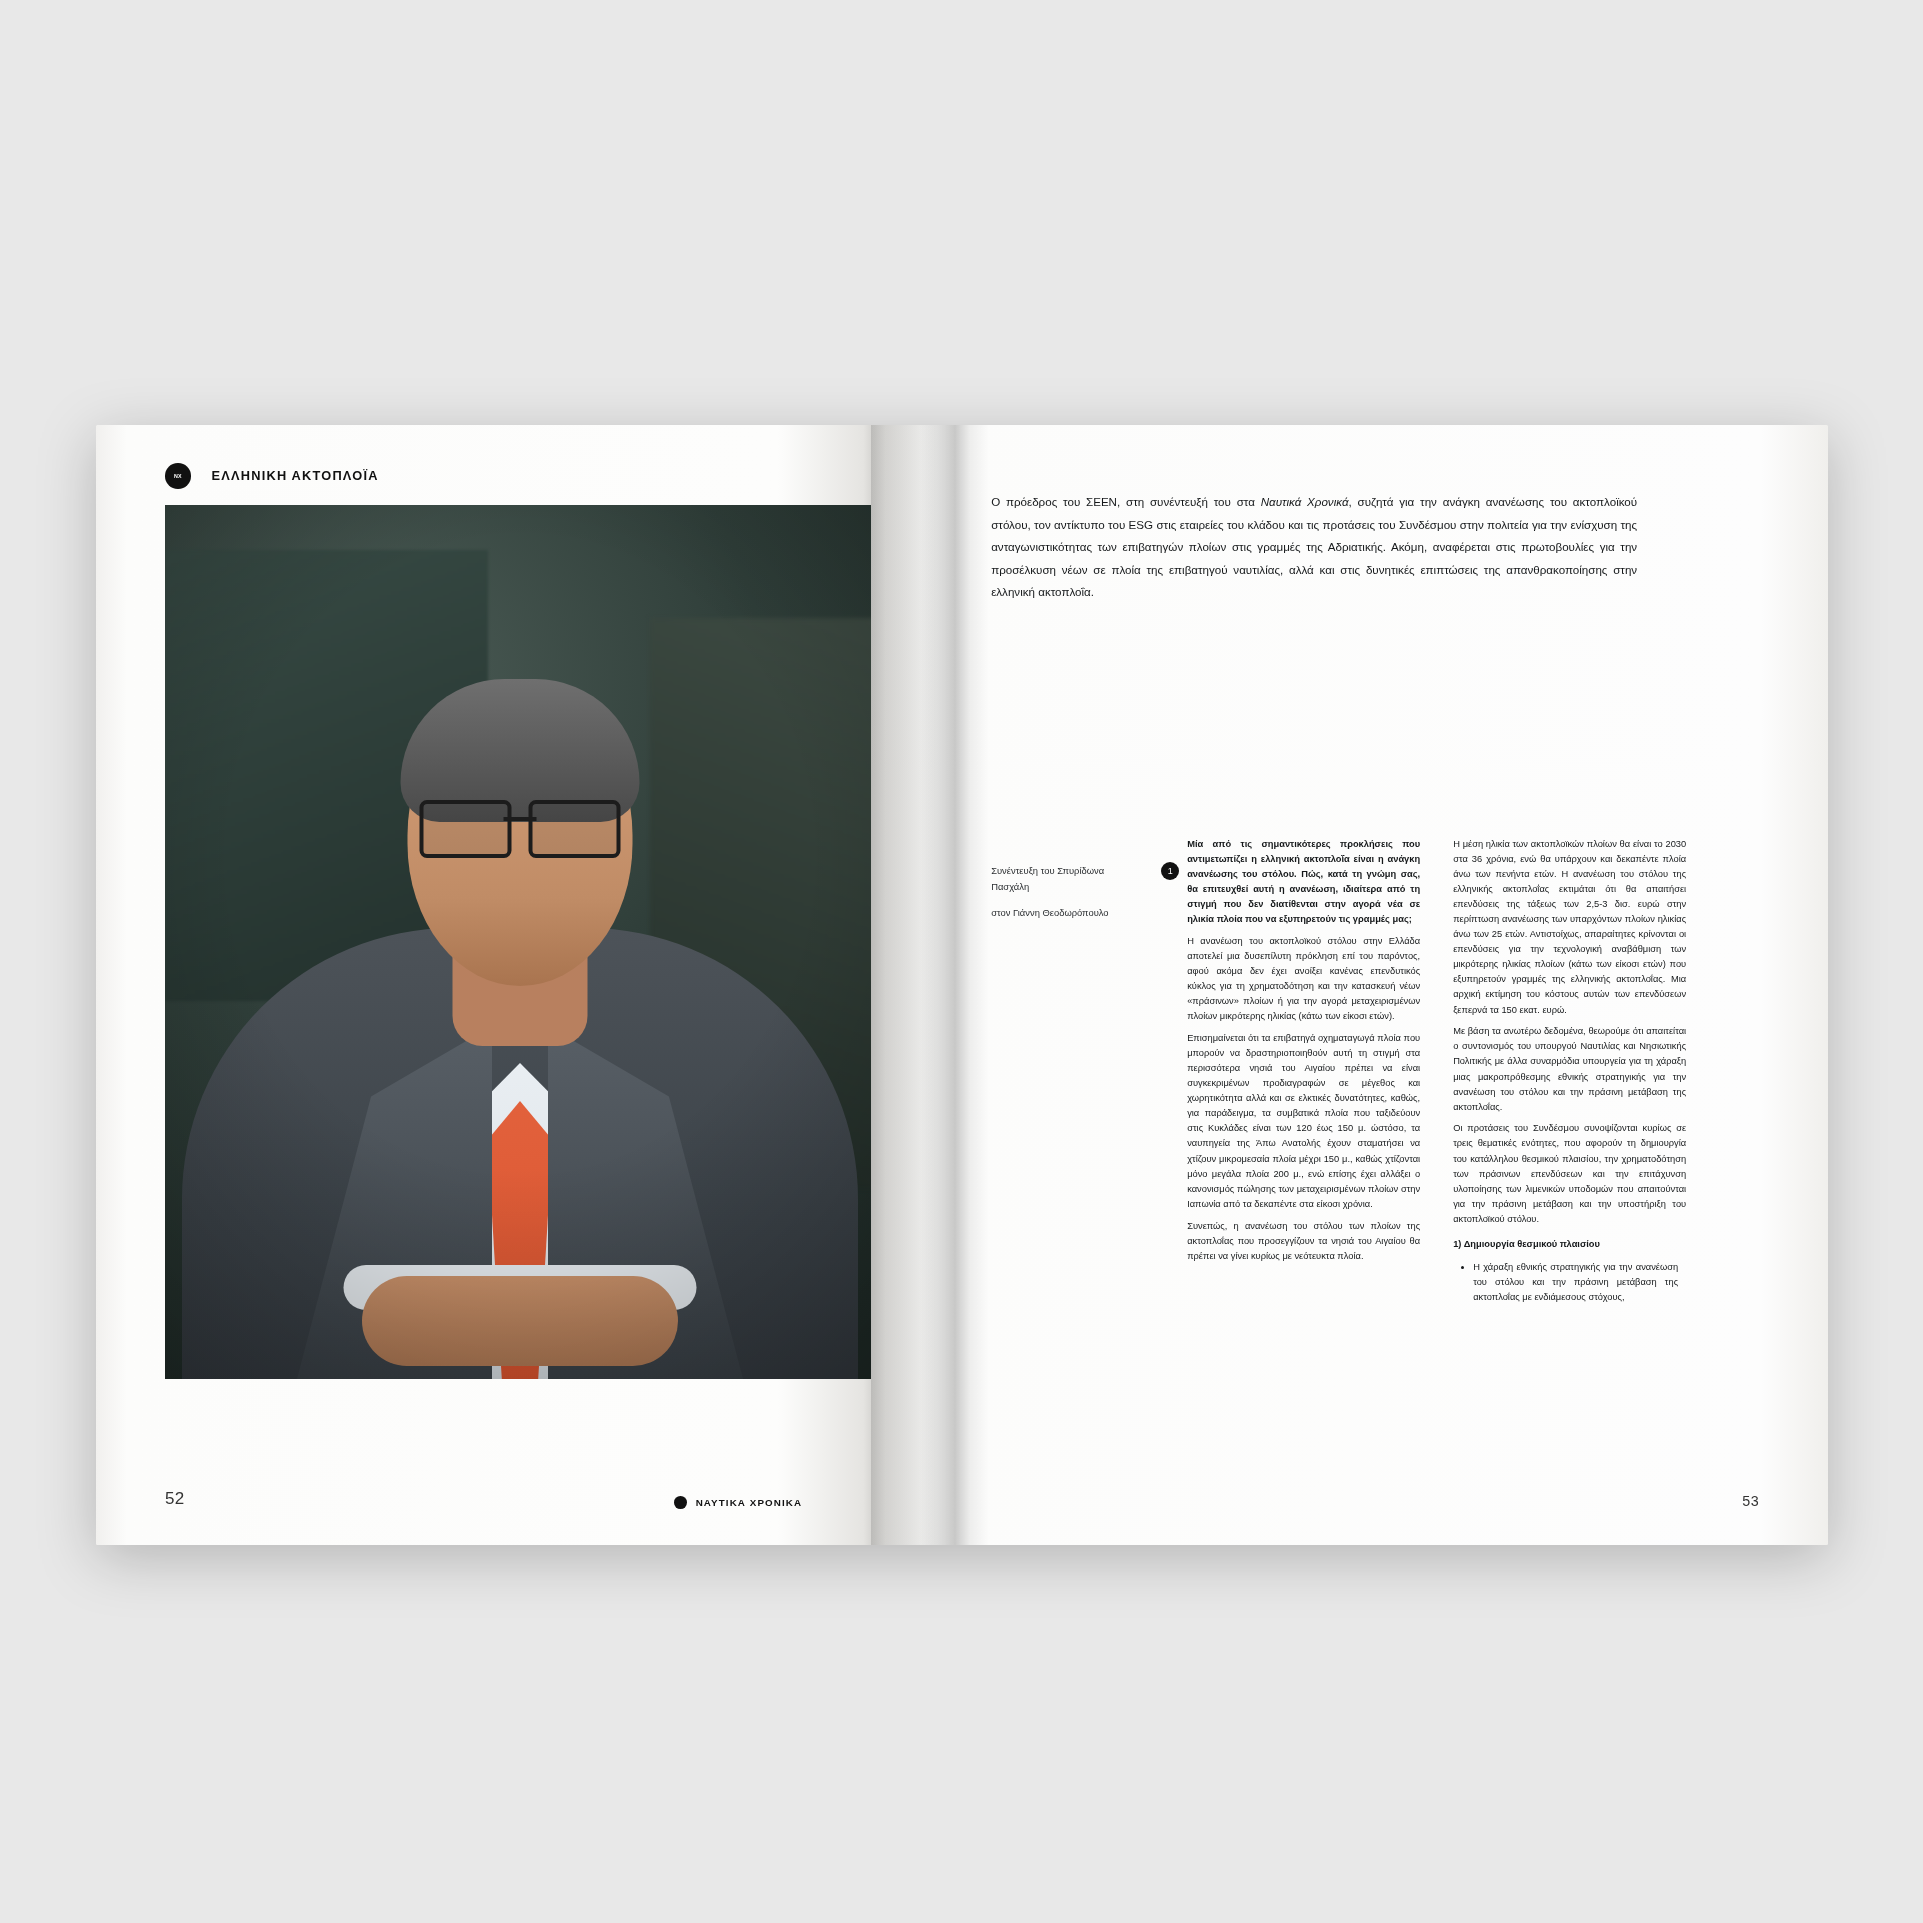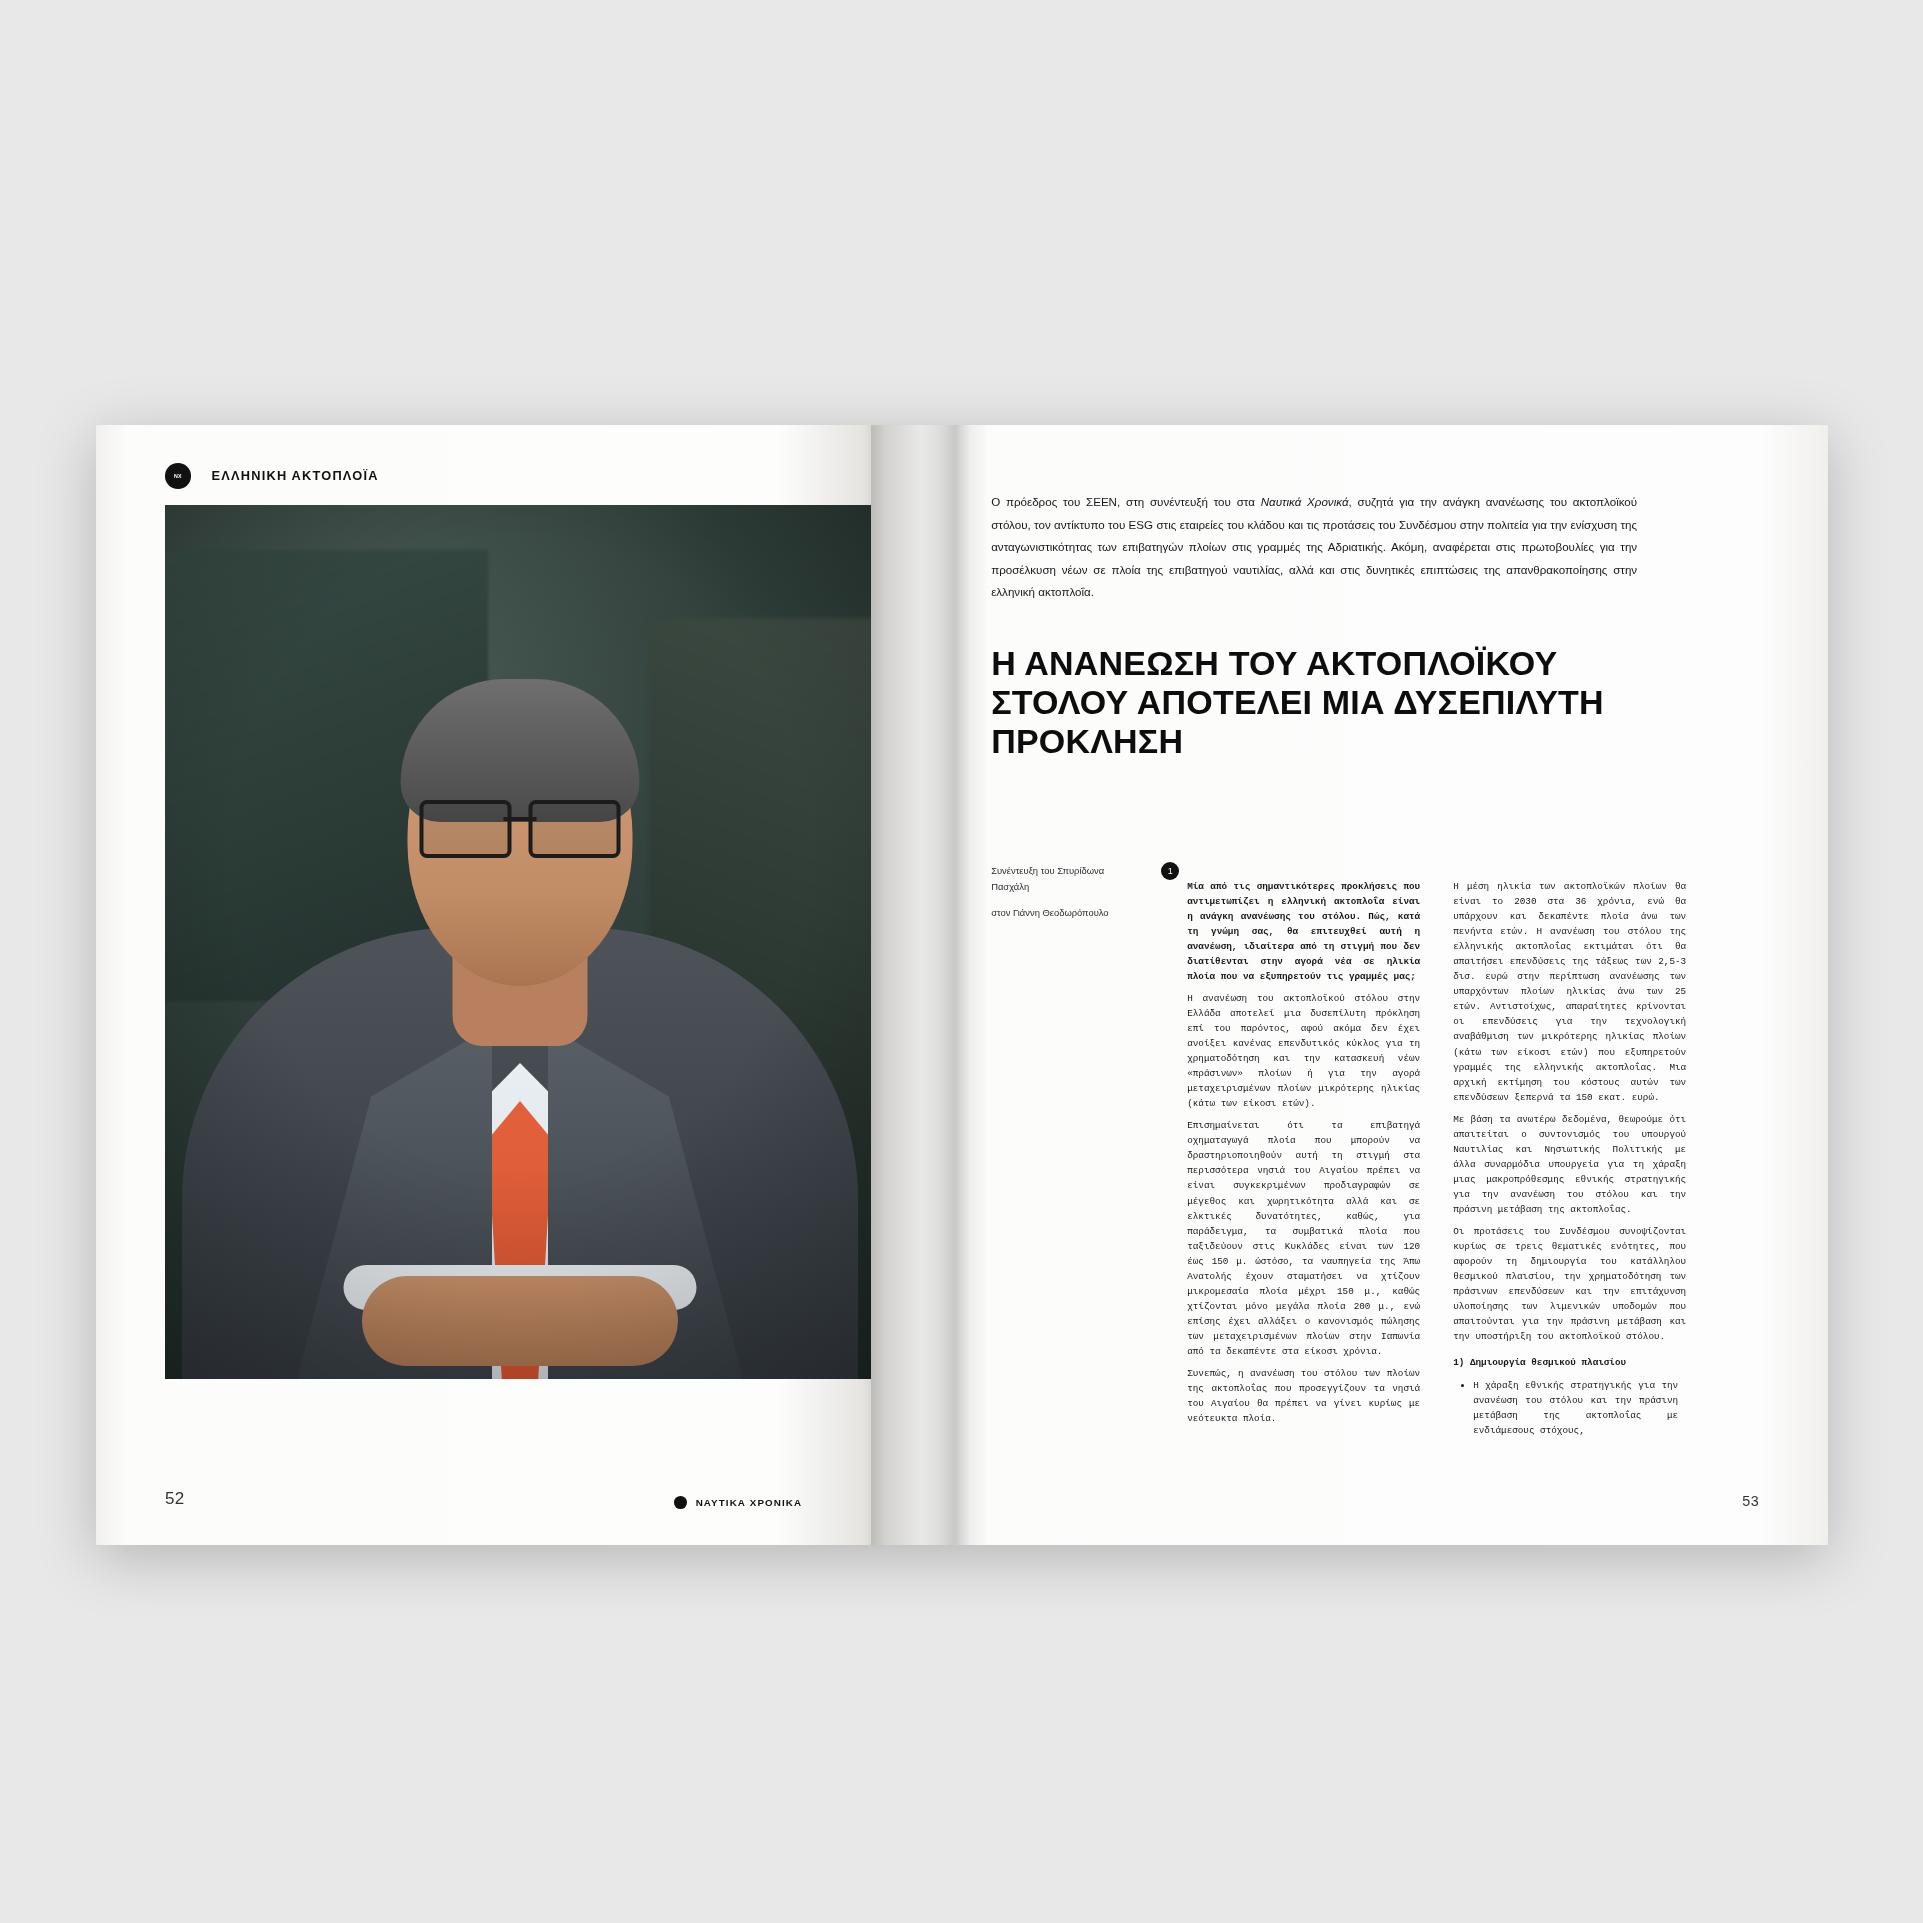--- a/index.html
+++ b/index.html
@@ -166,22 +166,22 @@
   #credit{
     position:absolute;left:120px;top:438px;width:143px;
     font-size:9.4px;line-height:1.65;color:#2a2d30;
   }
   #credit .c2{margin-top:10.5px;}
   #numbermark{
     position:absolute;left:290px;top:437px;width:18px;height:18px;border-radius:50%;
     background:#111;color:#fff;font-size:9px;display:flex;align-items:center;justify-content:center;
   }
   .col{
-    position:absolute;top:454px;width:233px;
-    font-size:9.3px;line-height:1.62;color:#15181a;text-align:justify;font-family:Liberation Mono, monospace;
+    position:absolute;top:412px;width:233px;
+    font-size:9.3px;line-height:1.62;color:#15181a;text-align:justify;
   }
   #col1{left:316px;}
   #col2{left:582px;}
   .col p{margin:0 0 6.8px 0;}
   .col p.q{font-weight:700;}
   .col h4{margin:10.5px 0 4.5px 0;font-size:9.3px;font-weight:700;}
   .col ul{margin:8px;padding-left:12px;}
   .col li{margin-bottom:4.5px;}
   #right-folio{
     position:absolute;right:69px;bottom:36px;font-size:14.3px;color:#333;letter-spacing:0.4px;
@@ -230,21 +230,20 @@
       <div class="txt">ΝΑΥΤΙΚΑ ΧΡΟΝΙΚΑ</div>
     </div>
   </div>
 
   <div class="page" id="page-right">
 
     <div id="standfirst">
       <span>Ο πρόεδρος του ΣΕΕΝ, στη συνέντευξή του στα </span><i>Ναυτικά Χρονικά</i><span>, συζητά για την ανάγκη ανανέωσης του ακτοπλοϊκού στόλου, τον αντίκτυπο του ESG στις εταιρείες του κλάδου και τις προτάσεις του Συνδέσμου στην πολιτεία για την ενίσχυση της ανταγωνιστικότητας των επιβατηγών πλοίων στις γραμμές της Αδριατικής. Ακόμη, αναφέρεται στις πρωτοβουλίες για την προσέλκυση νέων σε πλοία της επιβατηγού ναυτιλίας, αλλά και στις δυνητικές επιπτώσεις της απανθρακοποίησης στην ελληνική ακτοπλοΐα.</span>
     </div>
 
-    <div id="headline">Η ΑΝΑΝΕΩΣΗ ΤΟΥ ΑΚΤΟΠΛΟΪΚΟΥ ΣΤΟΛΟΥ ΑΠΟΤΕΛΕΙ ΜΙΑ ΔΥΣΕΠΙΛΥΤΗ ΠΡΟΚΛΗΣΗ</div>
 
     <div id="credit">
       <div class="c1">Συνέντευξη του Σπυρίδωνα Πασχάλη</div>
       <div class="c2">στον Γιάννη Θεοδωρόπουλο</div>
     </div>
 
     <div id="numbermark">1</div>
 
     <div class="col" id="col1">
       <p class="q">Μία από τις σημαντικότερες προκλήσεις που αντιμετωπίζει η ελληνική ακτοπλοΐα είναι η ανάγκη ανανέωσης του στόλου. Πώς, κατά τη γνώμη σας, θα επιτευχθεί αυτή η ανανέωση, ιδιαίτερα από τη στιγμή που δεν διατίθενται στην αγορά νέα σε ηλικία πλοία που να εξυπηρετούν τις γραμμές μας;</p>

